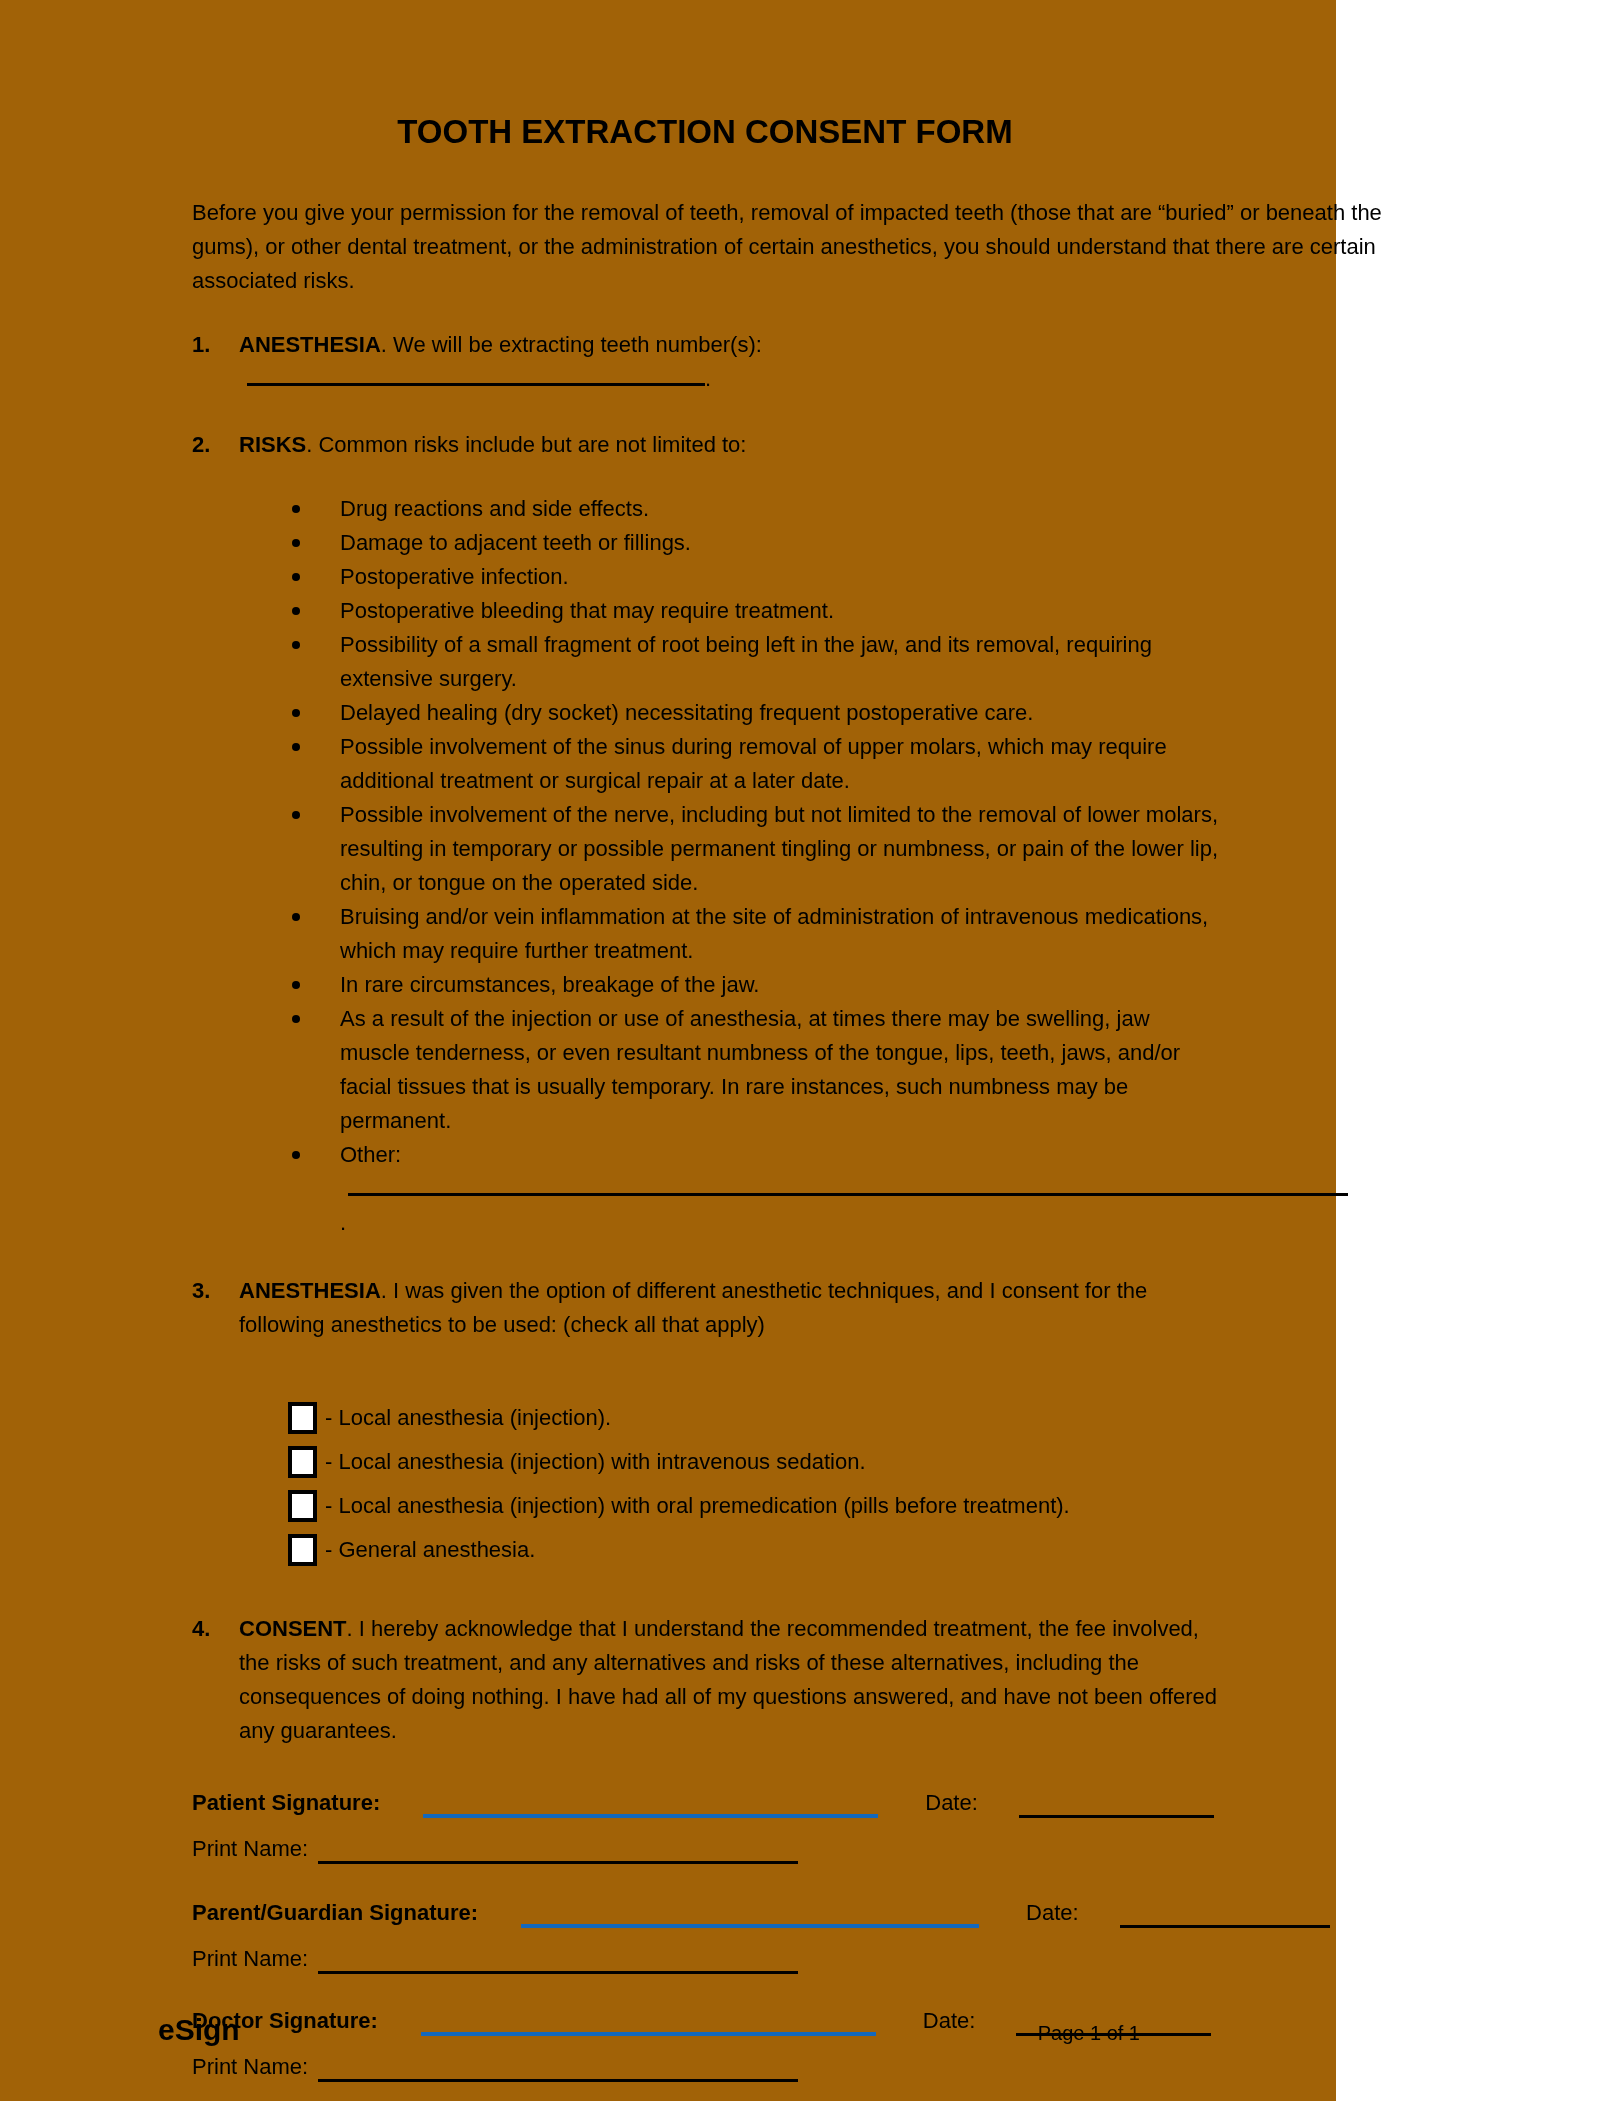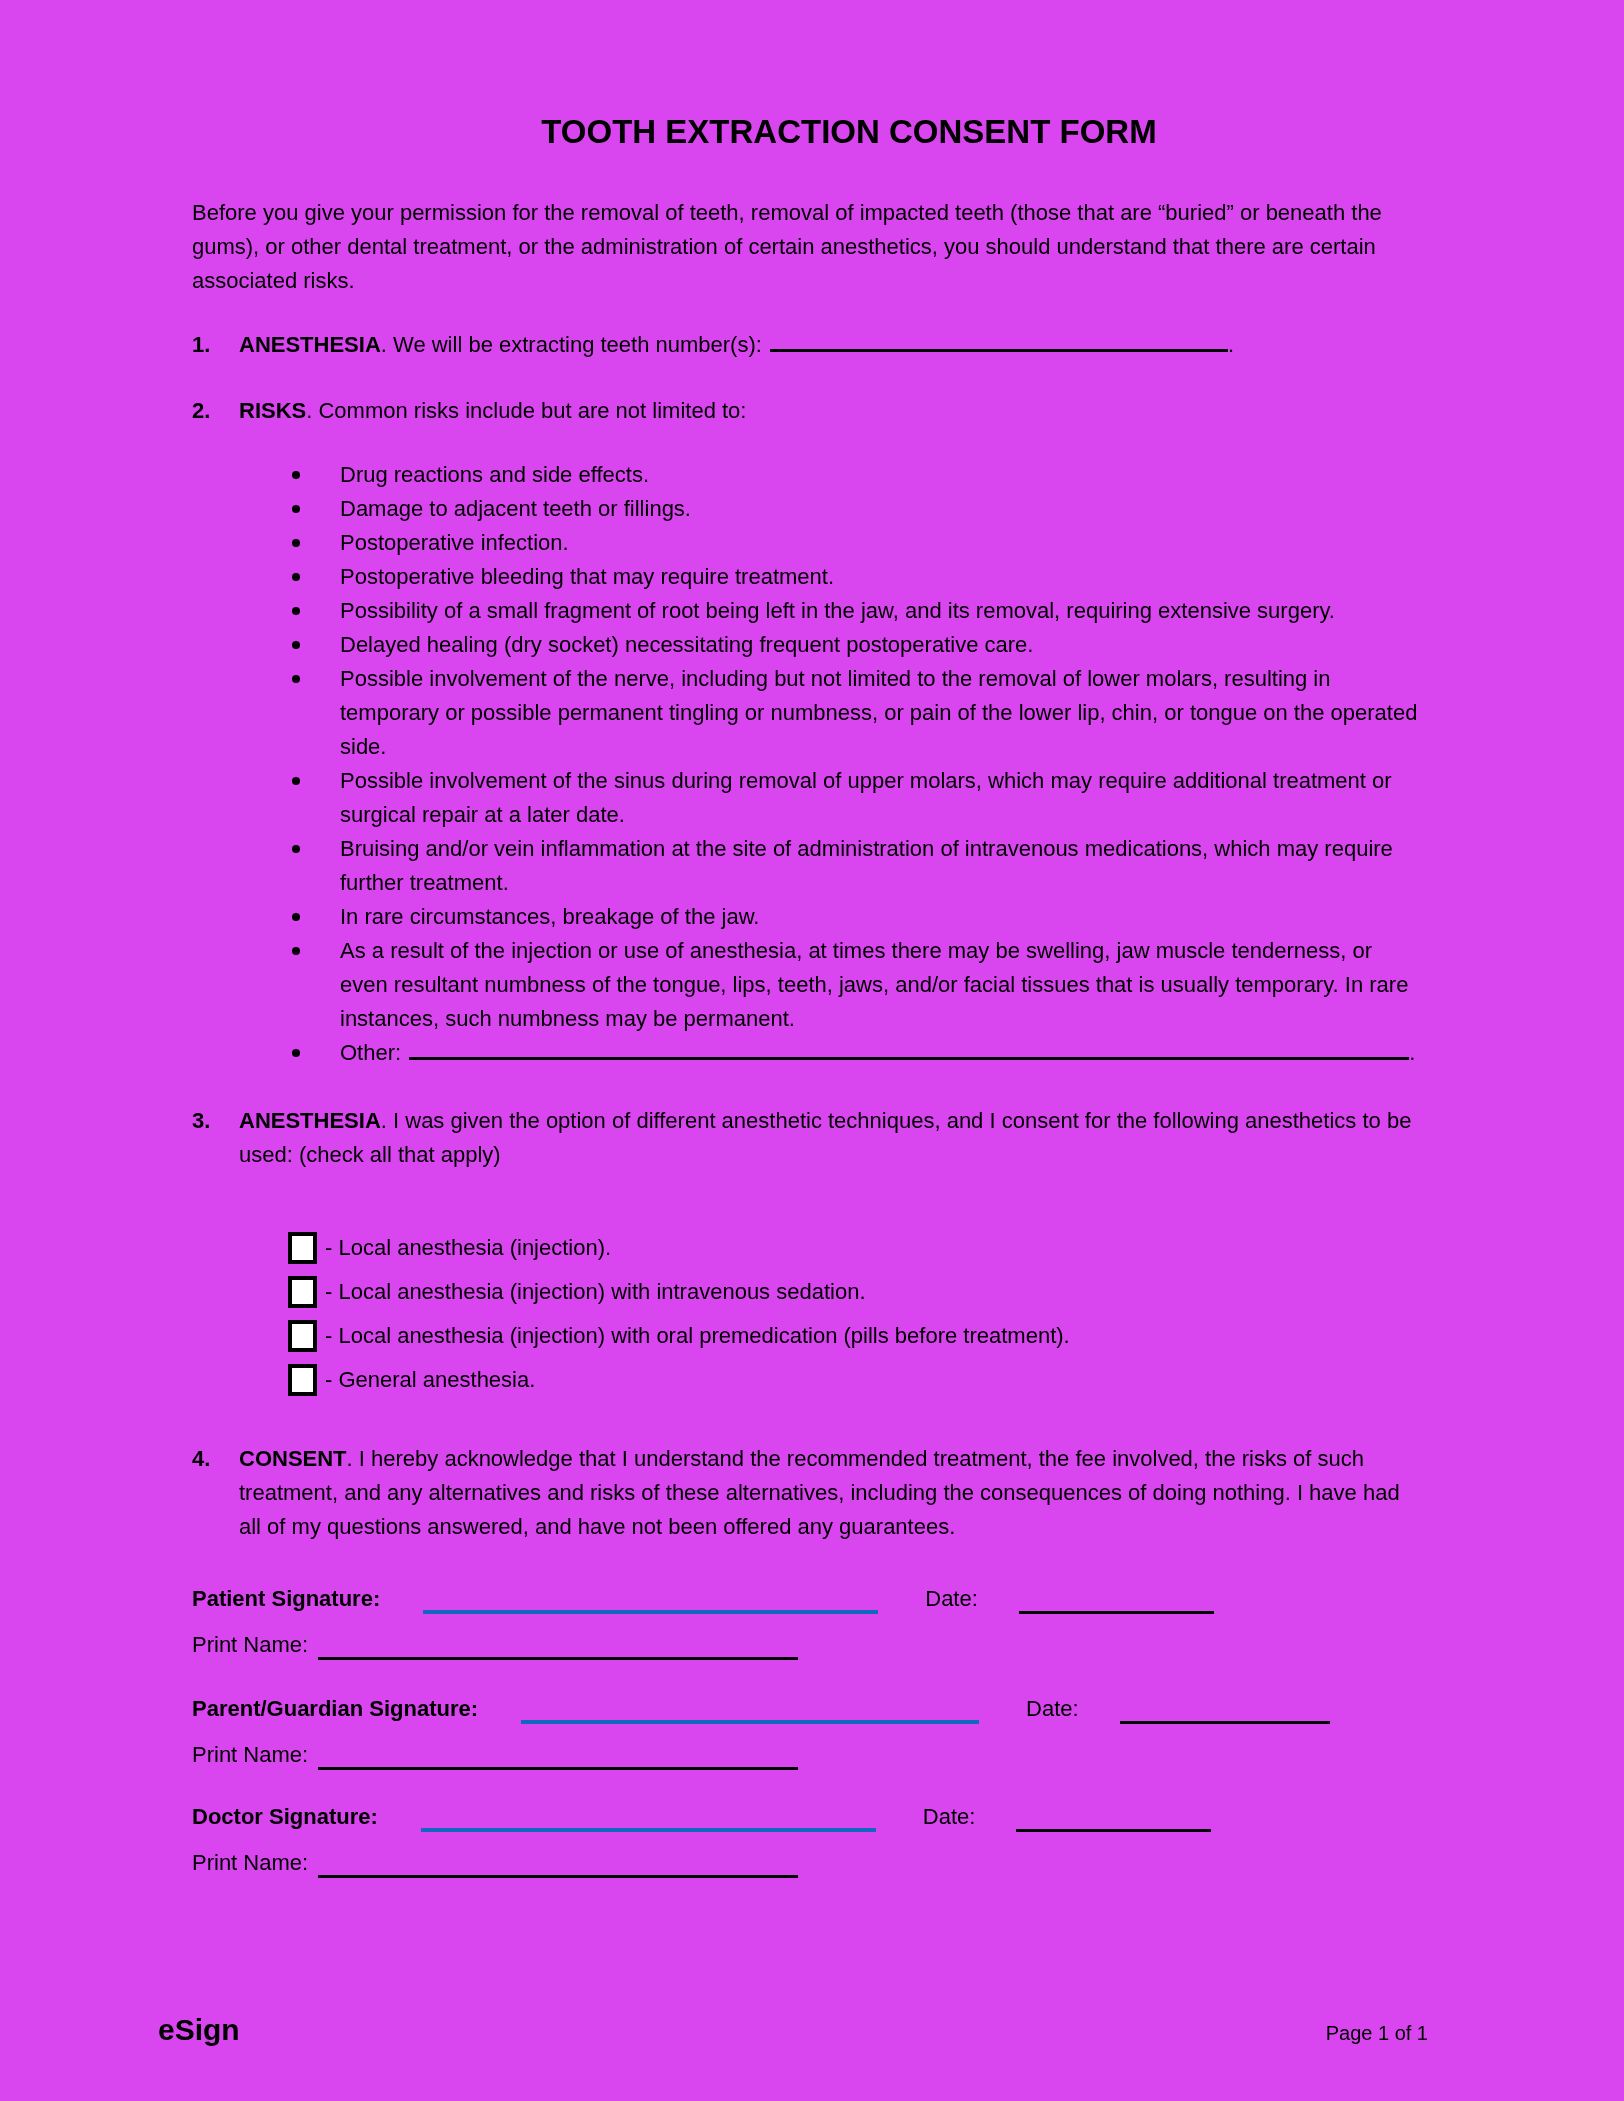--- a/index.html
+++ b/index.html
@@ -1,23 +1,23 @@
 <!DOCTYPE html>
 <html><head>
 <meta charset="utf-8">
 <style>
   html, body { margin: 0; padding: 0; background: #ffffff; }
   body { width: 1624px; height: 2101px; position: relative; }
   .page {
     box-sizing: border-box;
-    width: 1624px; height: 2101px;
+    width: 1336px; height: 2101px;
     padding: 112px 118px 0 192px;
     font-family: "Liberation Sans", sans-serif;
     font-size: 22px; line-height: 34px;
-    color: #000000; background: #d946ef;
+    color: #000000; background: #a16207;
     position: relative;
   }
   .title {
     text-align: center; font-weight: bold;
     font-size: 33px; line-height: 40px;
     margin: 0 0 44px 0;
   }
   .intro { width: 1232px; margin: 0; }
 
   .nitem { display: flex; align-items: flex-start; }
@@ -118,25 +118,25 @@
     <li>
         <span class="dot"></span>
         <span class="li-text">Possibility of a small fragment of root being left in the jaw, and its removal, requiring extensive surgery.</span>
       </li>
     <li>
         <span class="dot"></span>
         <span class="li-text">Delayed healing (dry socket) necessitating frequent postoperative care.</span>
       </li>
     <li>
         <span class="dot"></span>
+        <span class="li-text">Possible involvement of the sinus during removal of upper molars, which may require additional treatment or surgical repair at a later date.</span>
+      </li>
+    <li>
+        <span class="dot"></span>
         <span class="li-text">Possible involvement of the nerve, including but not limited to the removal of lower molars, resulting in temporary or possible permanent tingling or numbness, or pain of the lower lip, chin, or tongue on the operated side.</span>
-      </li>
-    <li>
-        <span class="dot"></span>
-        <span class="li-text">Possible involvement of the sinus during removal of upper molars, which may require additional treatment or surgical repair at a later date.</span>
       </li>
     <li>
         <span class="dot"></span>
         <span class="li-text">Bruising and/or vein inflammation at the site of administration of intravenous medications, which may require further treatment.</span>
       </li>
     <li>
         <span class="dot"></span>
         <span class="li-text">In rare circumstances, breakage of the jaw.</span>
       </li>
     <li>

